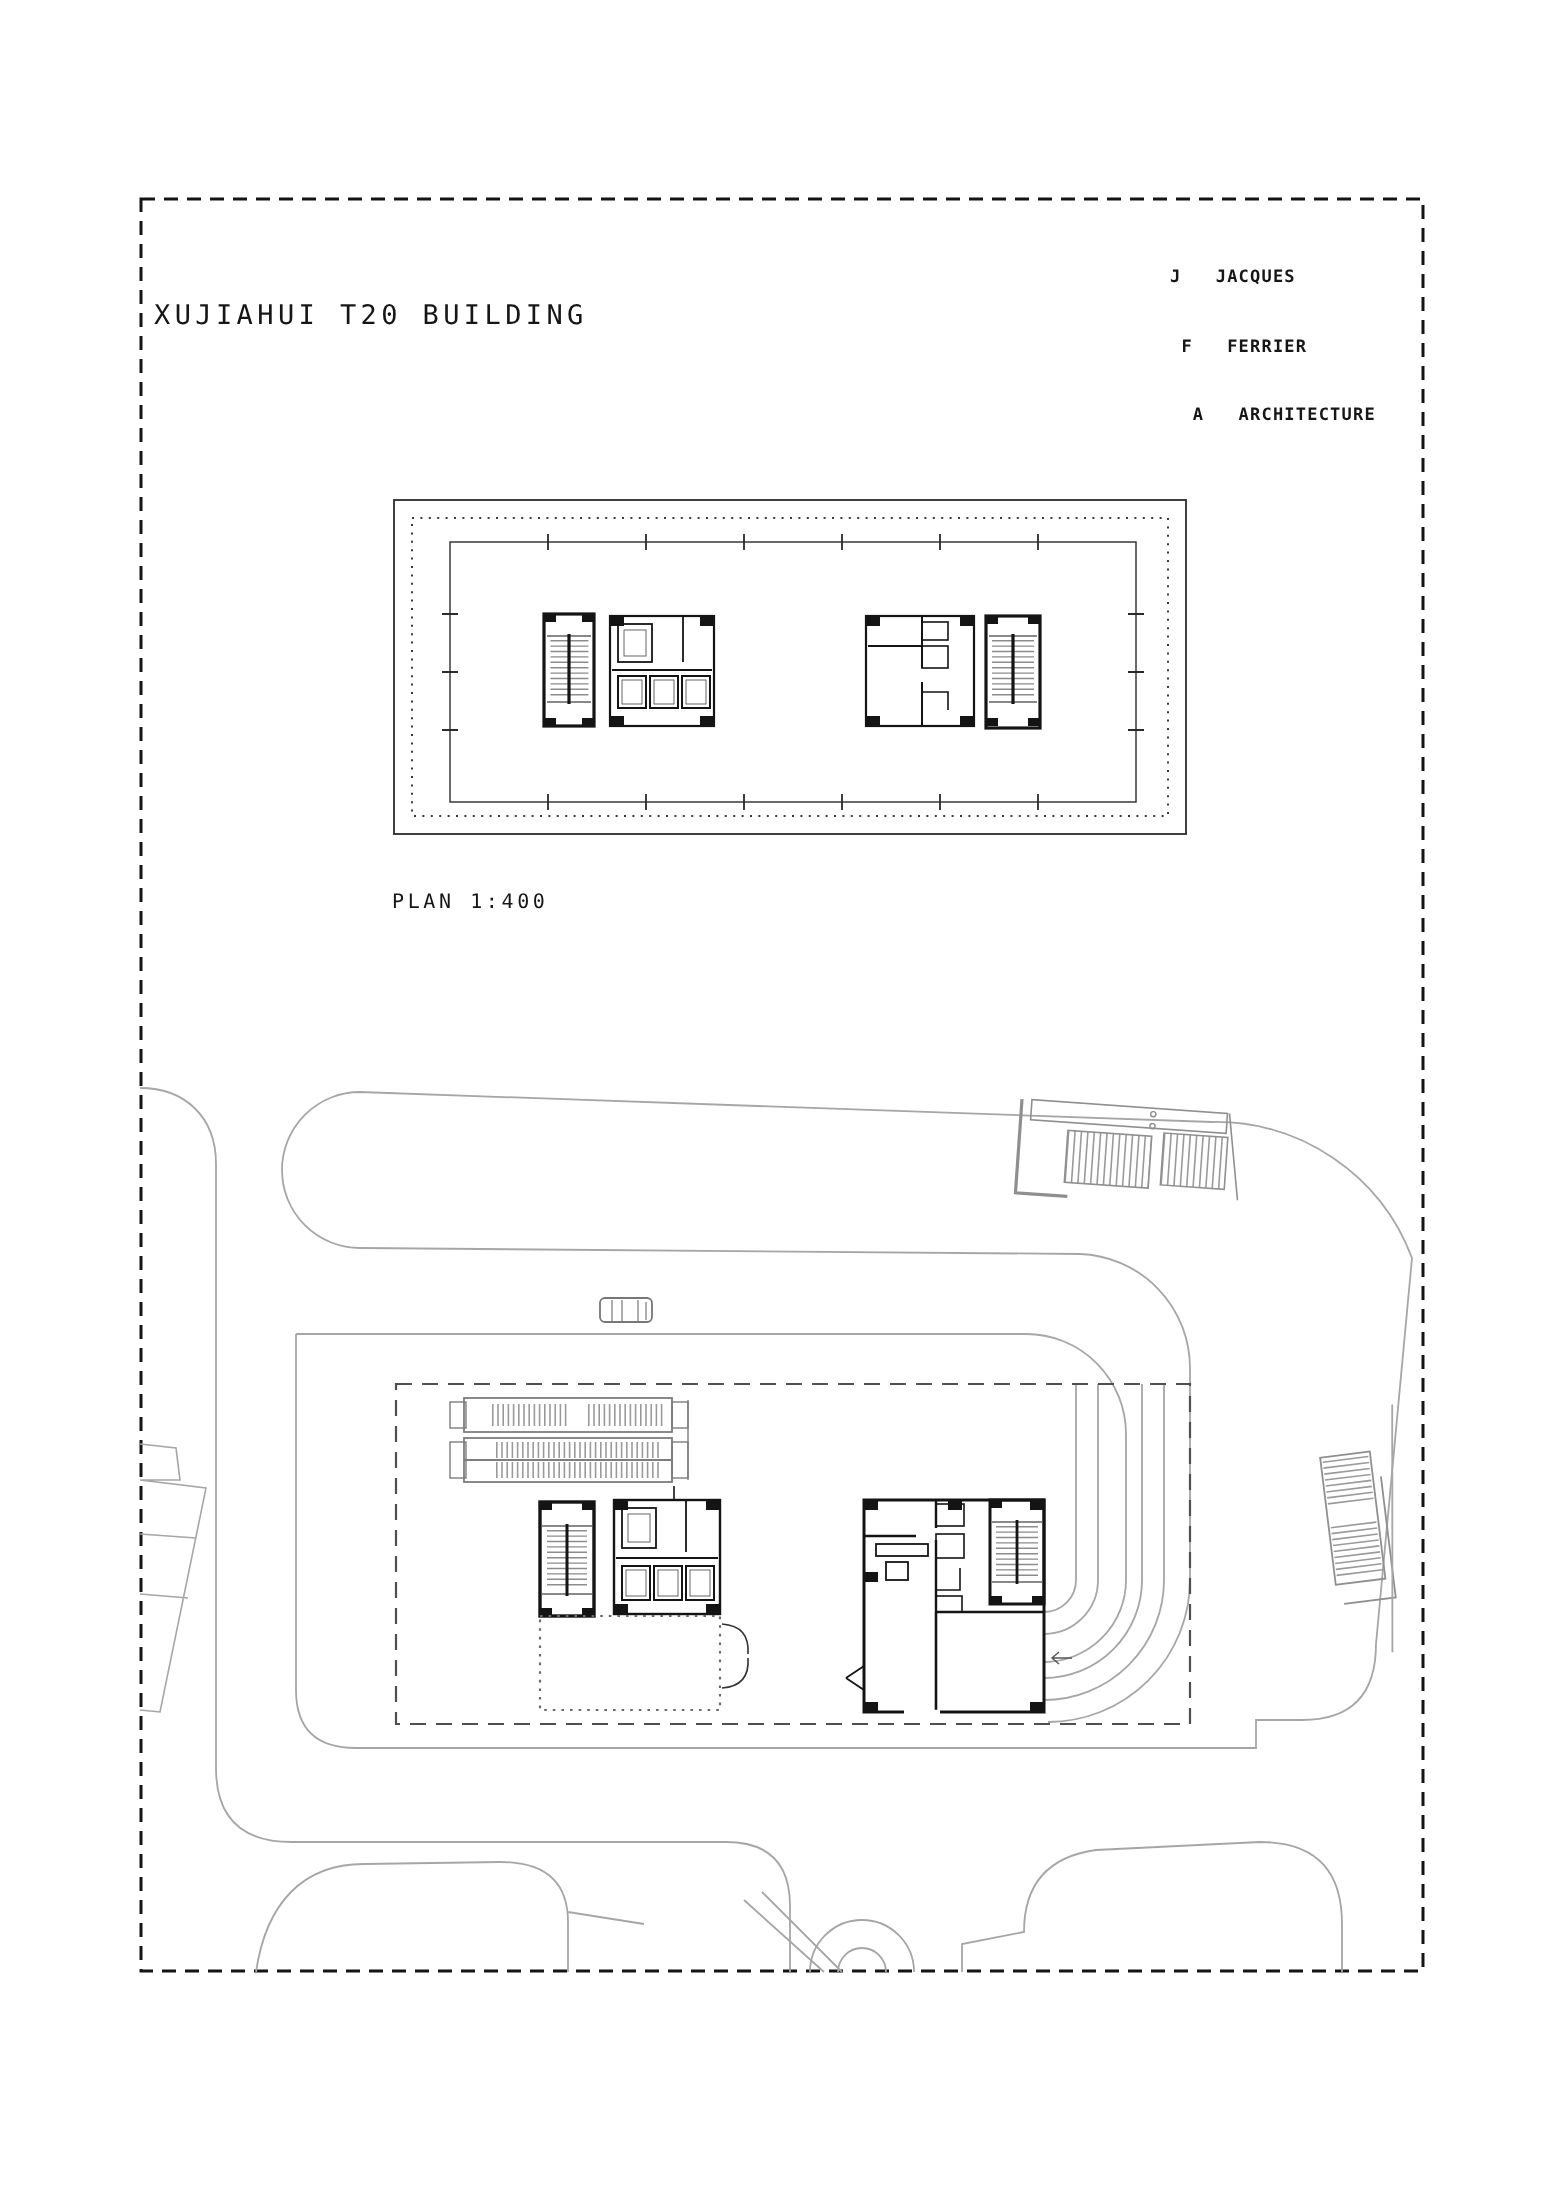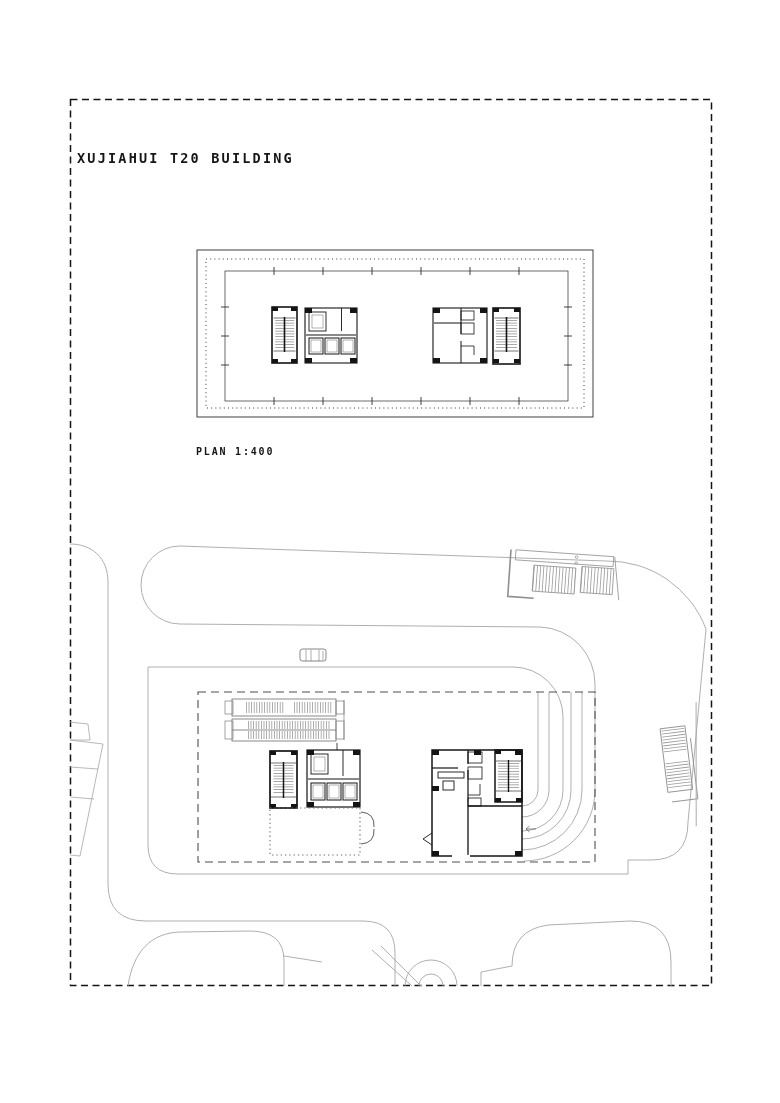--- a/index.html
+++ b/index.html
@@ -1,21 +1,21 @@
 <!DOCTYPE html>
 <html><head>
 <meta charset="utf-8">
 <style>
   html,body{margin:0;padding:0;background:#fff;}
   .page{position:relative;width:780px;height:1103px;background:#fff;overflow:hidden;
         font-family:"DejaVu Sans Mono","Liberation Mono",monospace;}
   .txt{position:absolute;color:#161616;white-space:pre;}
-  .title-block{left:77px;top:103px;font-size:13.5px;font-weight:700;letter-spacing:2.2px;line-height:22px;}
+  .title-block{left:77px;top:103px;font-size:13.5px;font-weight:400;letter-spacing:2.2px;line-height:22px;}
   .firm-block{left:585px;top:111px;font-size:8.5px;font-weight:700;letter-spacing:.6px;line-height:11.5px;}
-  .plan-label{left:196px;top:446px;font-size:10px;font-weight:700;letter-spacing:1.8px;}
+  .plan-label{left:196px;top:446px;font-size:10px;font-weight:400;letter-spacing:1.8px;}
   svg.sheet{position:absolute;left:0;top:0;}
 </style>
 </head>
 <body>
 
 <div class="page">
 
   <svg class="sheet" width="780" height="1103" viewBox="0 0 780 1103">
 
     <rect x="70.5" y="99.5" width="641" height="886" fill="none" stroke="#141414" stroke-width="1.5" stroke-dasharray="7 4.5"></rect>
@@ -160,16 +160,21 @@
         <path d="M693 740V801H667" stroke-width="0.9"></path>
         <path d="M703 705L688 828" stroke-width="0.9" stroke="#a6a6a6"></path>
       </g>
     </g>
   </svg>
 
   <div class="txt title-block">
     <div>XUJIAHUI T20 BUILDING</div>
   </div>
 
+  <div class="txt firm-block">
+    <div>J   JACQUES</div>
+    <div> F   FERRIER</div>
+    <div>  A   ARCHITECTURE</div>
+  </div>
 
   <div class="txt plan-label">PLAN 1:400</div>
 
 </div>
 
 </body></html>

